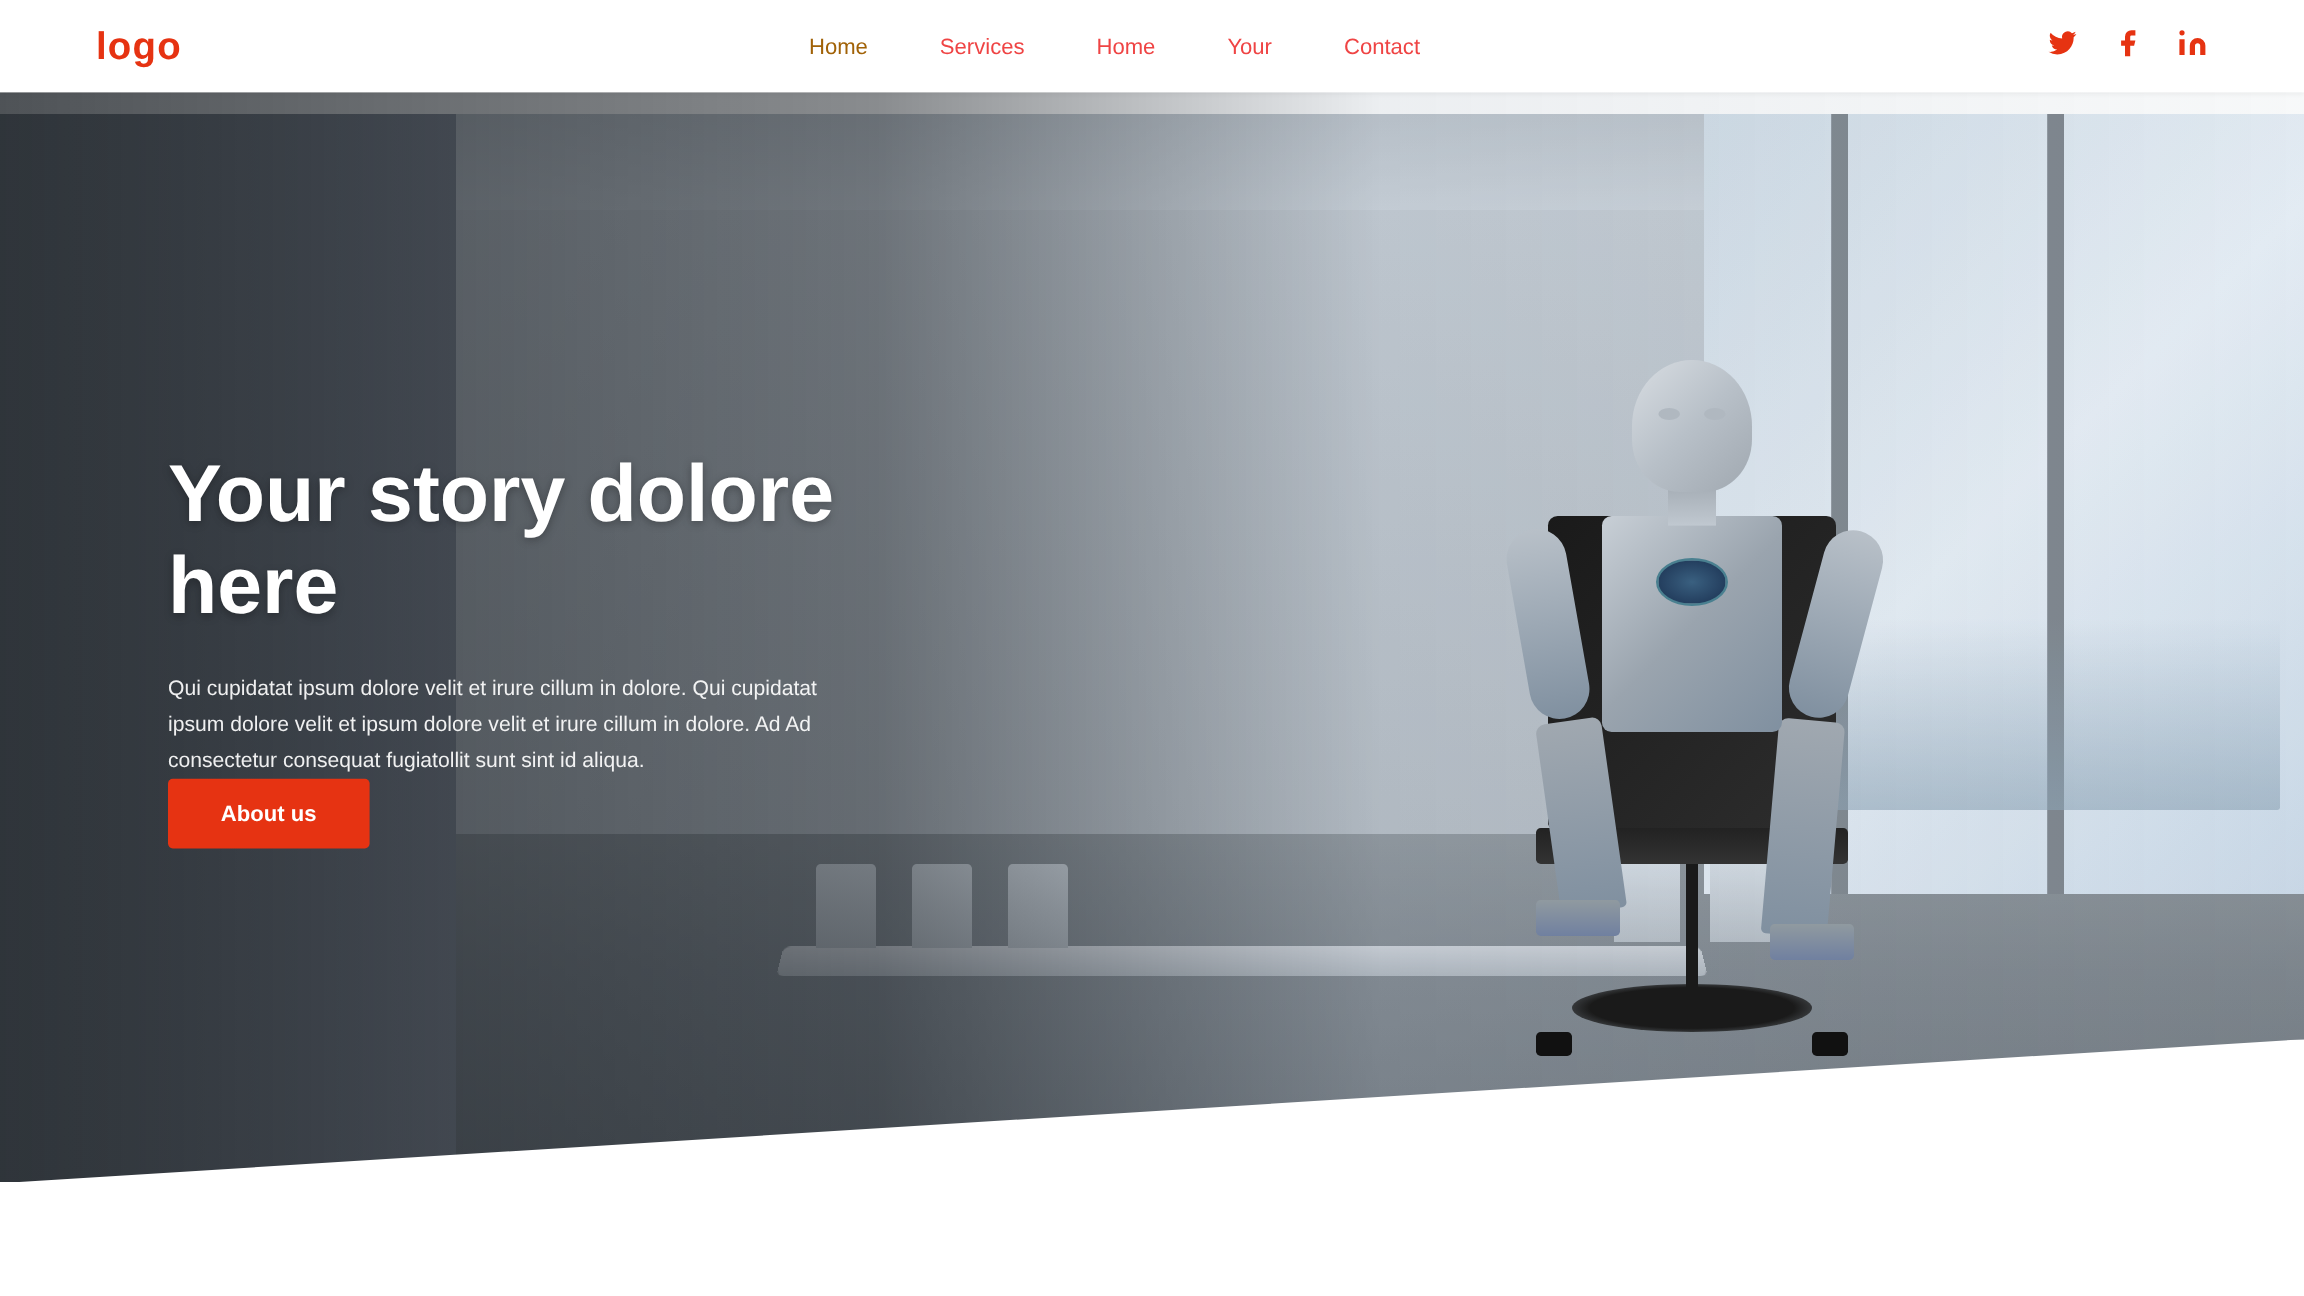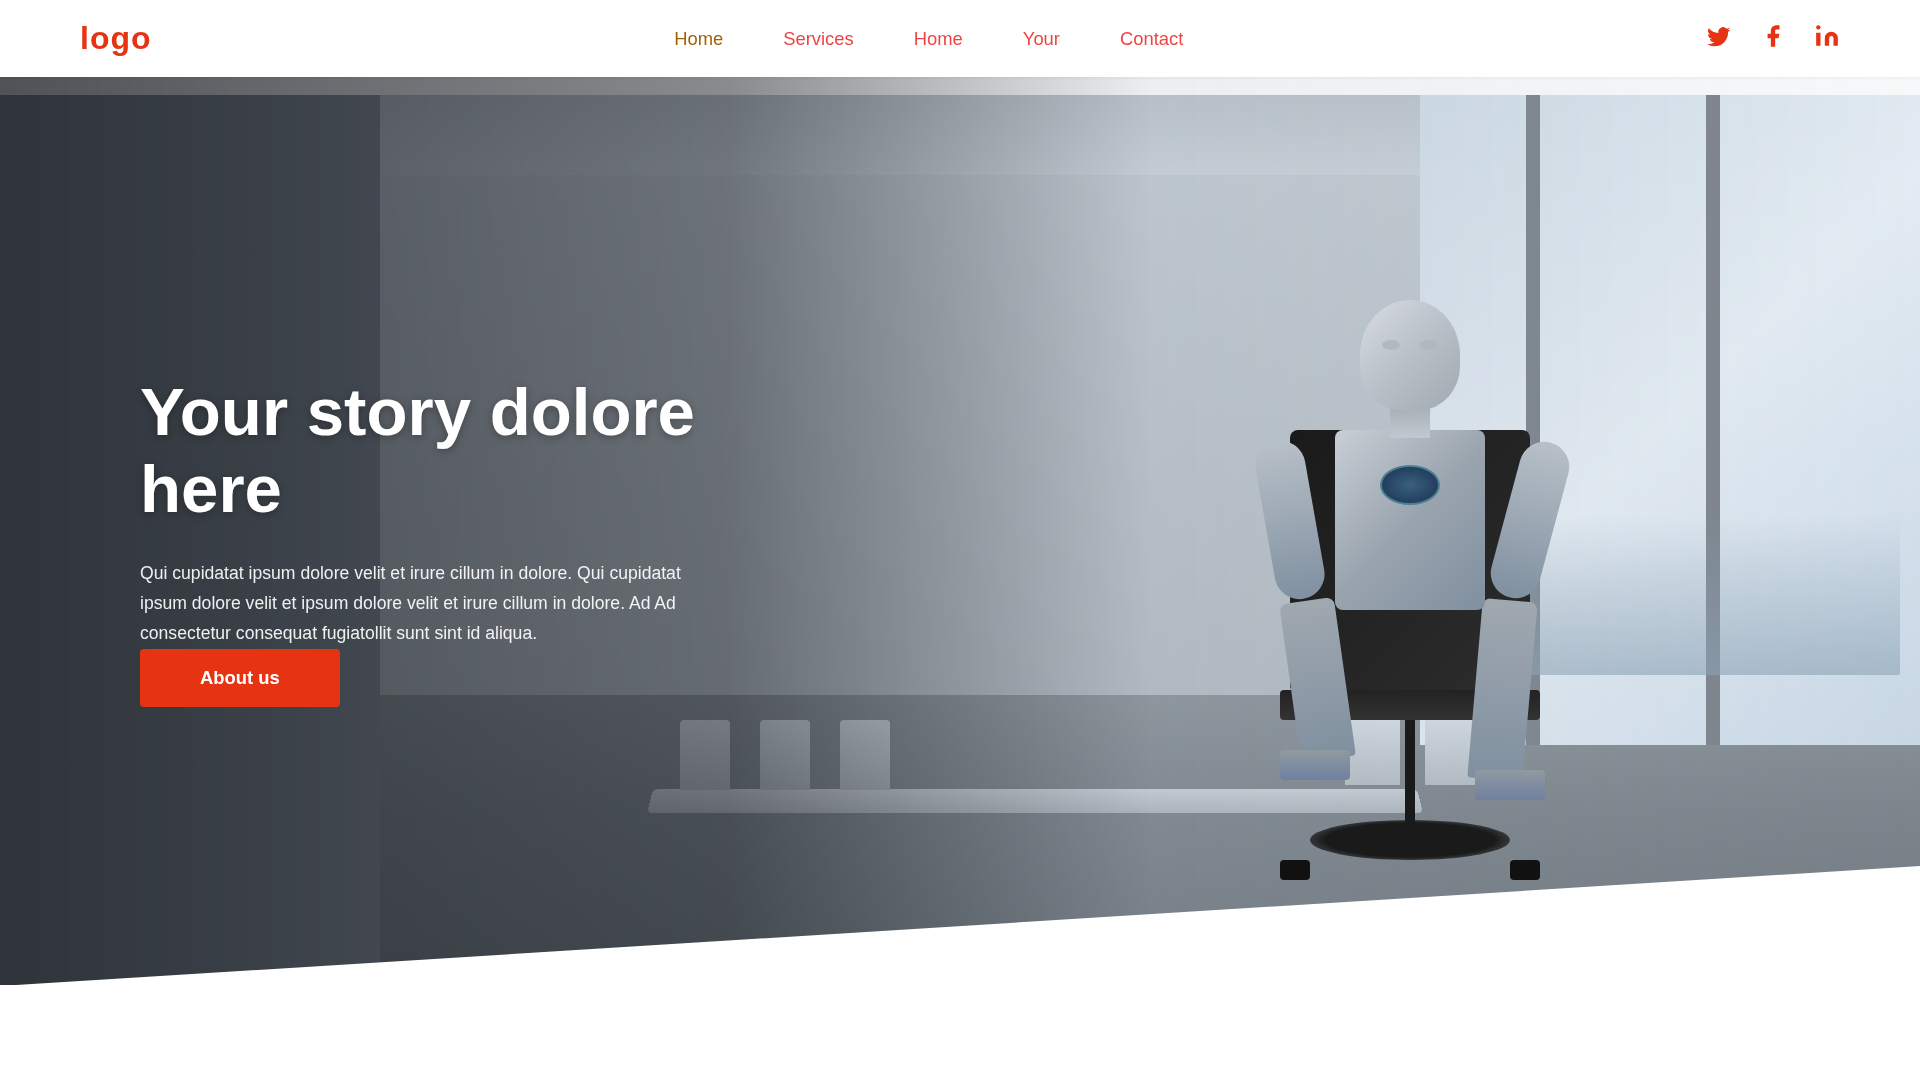--- a/index.html
+++ b/index.html
@@ -268,21 +268,21 @@
       color: rgba(255,255,255,0.92);
       line-height: 1.7;
       max-width: 580px;
     }
     .hero-btn {
       display: inline-block;
       background: #e63312;
       color: #fff;
       font-size: 1.15rem;
       font-weight: 600;
-      padding: 18px 60px;
+      padding: 18px 44px;
       border-radius: 4px;
       border: none;
       cursor: pointer;
       text-decoration: none;
       transition: background 0.2s;
     }
 
     
     .hero-diagonal {
       position: absolute;

